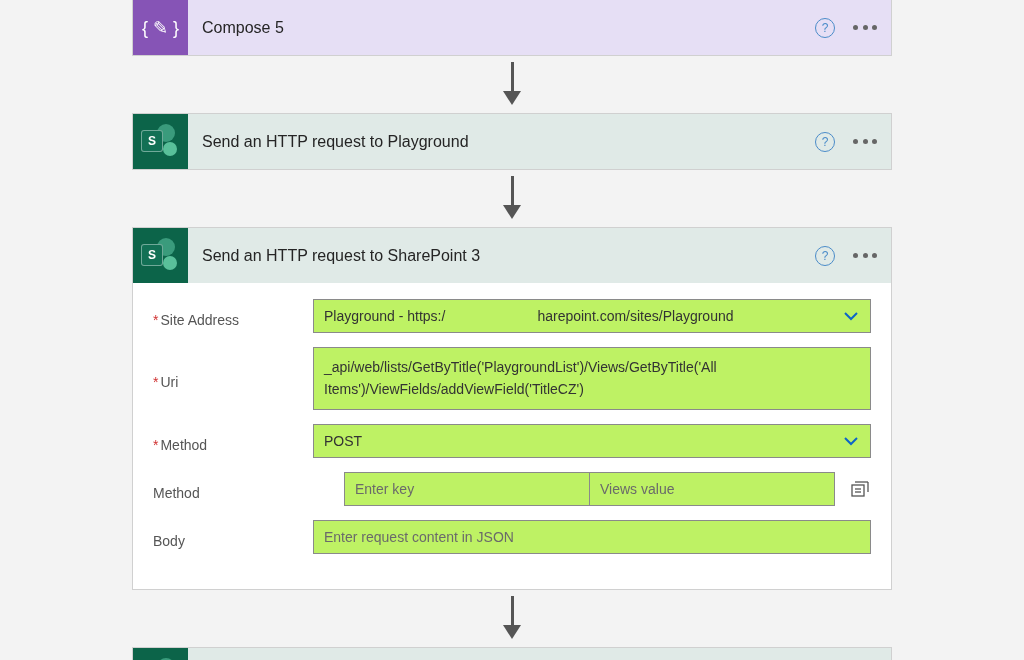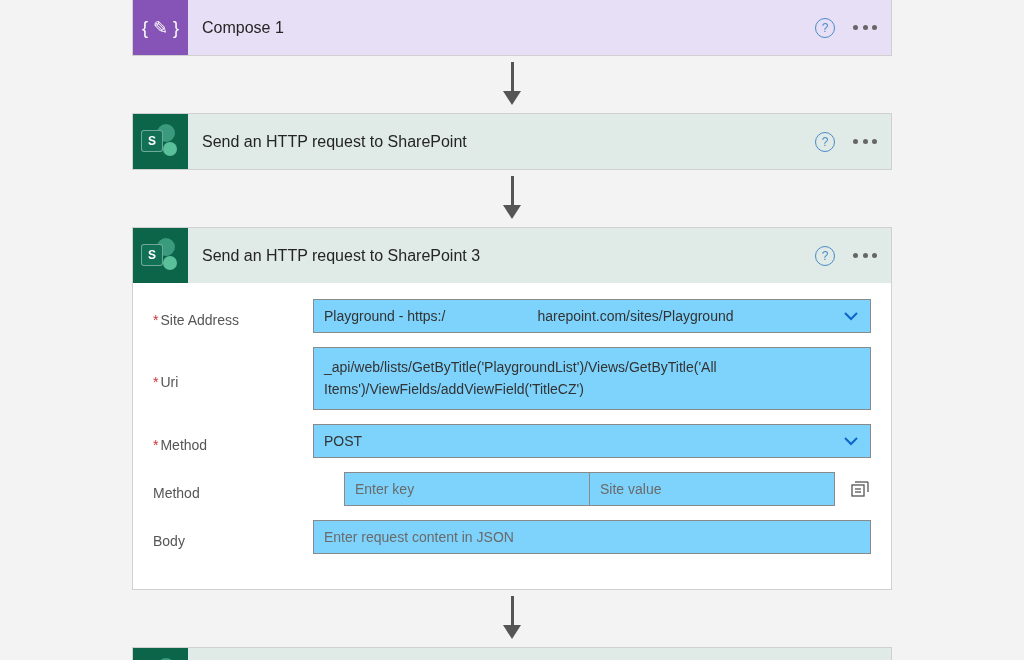--- a/index.html
+++ b/index.html
@@ -135,21 +135,21 @@
       align-items: center;
     }
     .select-look, .text-look, .multi-look {
       border: 1px solid #8a8a8a;
       min-height: 34px;
       display: flex;
       align-items: center;
       padding: 6px 10px;
       font-size: 14px;
       color: #333;
-      background: #7dd3fc;
+      background: #bef264;
       flex: 1;
     }
     .select-look { justify-content: space-between; }
     .chevron {
       width: 18px; height: 18px;
       display: inline-flex;
       align-items: center;
       justify-content: center;
     }
     .chevron svg { stroke: #0d65c7; stroke-width: 2; fill: none; }
@@ -170,21 +170,21 @@
       color: #555;
       margin-left: 6px;
     }
   </style>
 </head>
 <body>
 
 <div class="card" style="margin-top:0; border-top:none;">
   <div class="card-header compose-header">
     <div class="icon-box compose-icon">{ ✎ }</div>
-    <div class="card-title">Compose 1</div>
+    <div class="card-title">Compose 5</div>
     <div class="help-icon">?</div>
     <div class="menu-dots">
         <span></span>
         <span></span>
         <span></span>
       </div>
   </div>
 </div>
 
 <div class="arrow">
@@ -192,21 +192,21 @@
   <div class="arrow-head"></div>
 </div>
 
 <div class="card">
   <div class="card-header sharepoint-header">
     <div class="icon-box sharepoint-icon">
       <div class="sp-circle1"></div>
         <div class="sp-circle2"></div>
         <div class="sp-s">S</div>
     </div>
-    <div class="card-title">Send an HTTP request to SharePoint</div>
+    <div class="card-title">Send an HTTP request to Playground</div>
     <div class="help-icon">?</div>
     <div class="menu-dots">
         <span></span>
         <span></span>
         <span></span>
       </div>
   </div>
 </div>
 
 <div class="arrow">
@@ -266,21 +266,21 @@
             </span>
         </div>
       </div>
     </div>
 
     <div class="form-row">
       <div class="form-label">Method</div>
       <div class="form-field">
         <div class="kv-pair">
           <div class="text-look placeholder">Enter key</div>
-          <div class="text-look placeholder">Site value</div>
+          <div class="text-look placeholder">Views value</div>
         </div>
         <span class="mode-icon">
           <svg width="18" height="16" viewBox="0 0 18 16" fill="none" stroke="#555" stroke-width="1.3">
             <rect x="1" y="4" width="12" height="11"></rect>
             <line x1="4" y1="1" x2="17" y2="1"></line>
             <line x1="17" y1="1" x2="17" y2="11"></line>
             <line x1="4" y1="8" x2="10" y2="8"></line>
             <line x1="4" y1="11" x2="10" y2="11"></line>
           </svg>
         </span>

